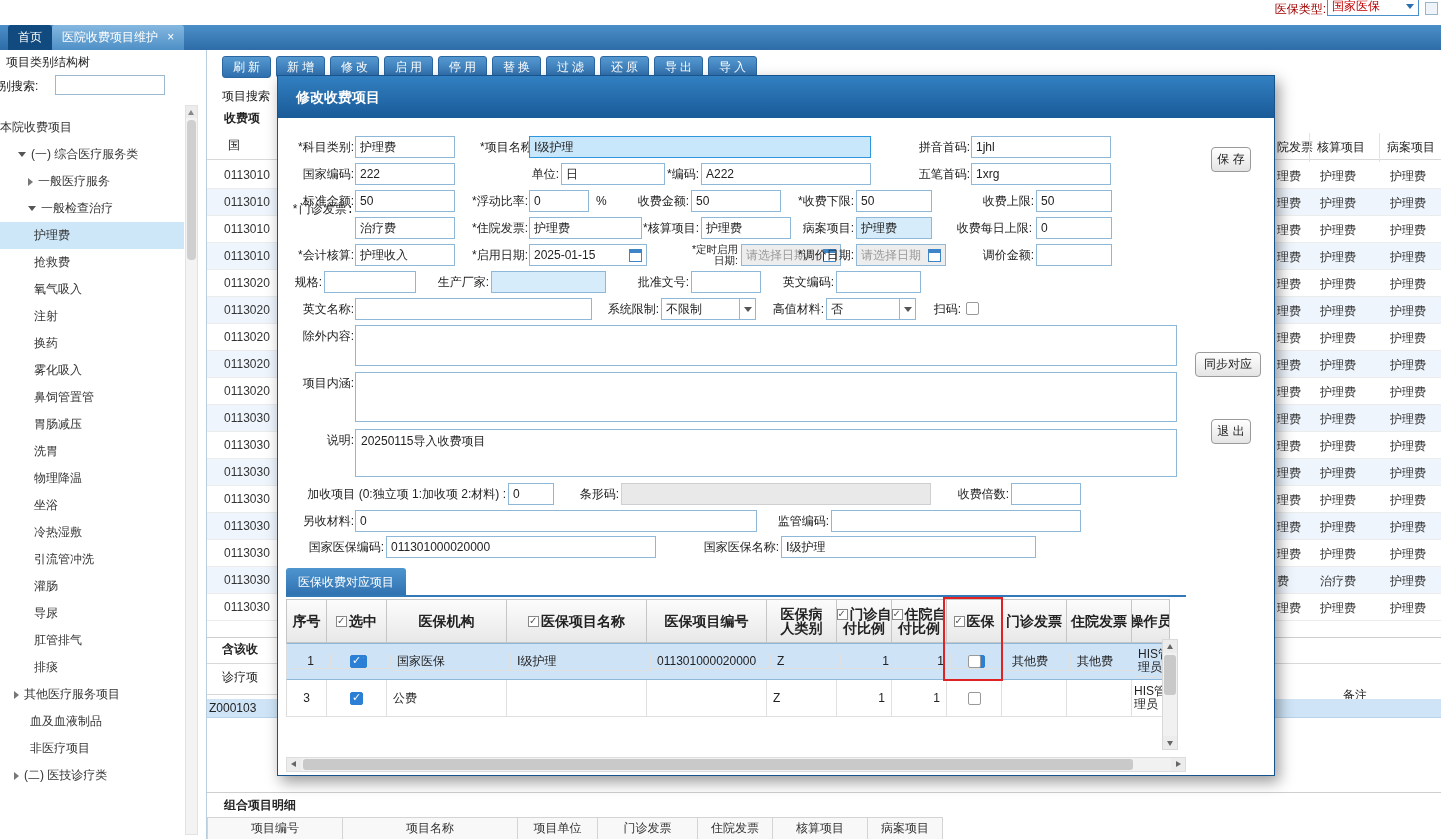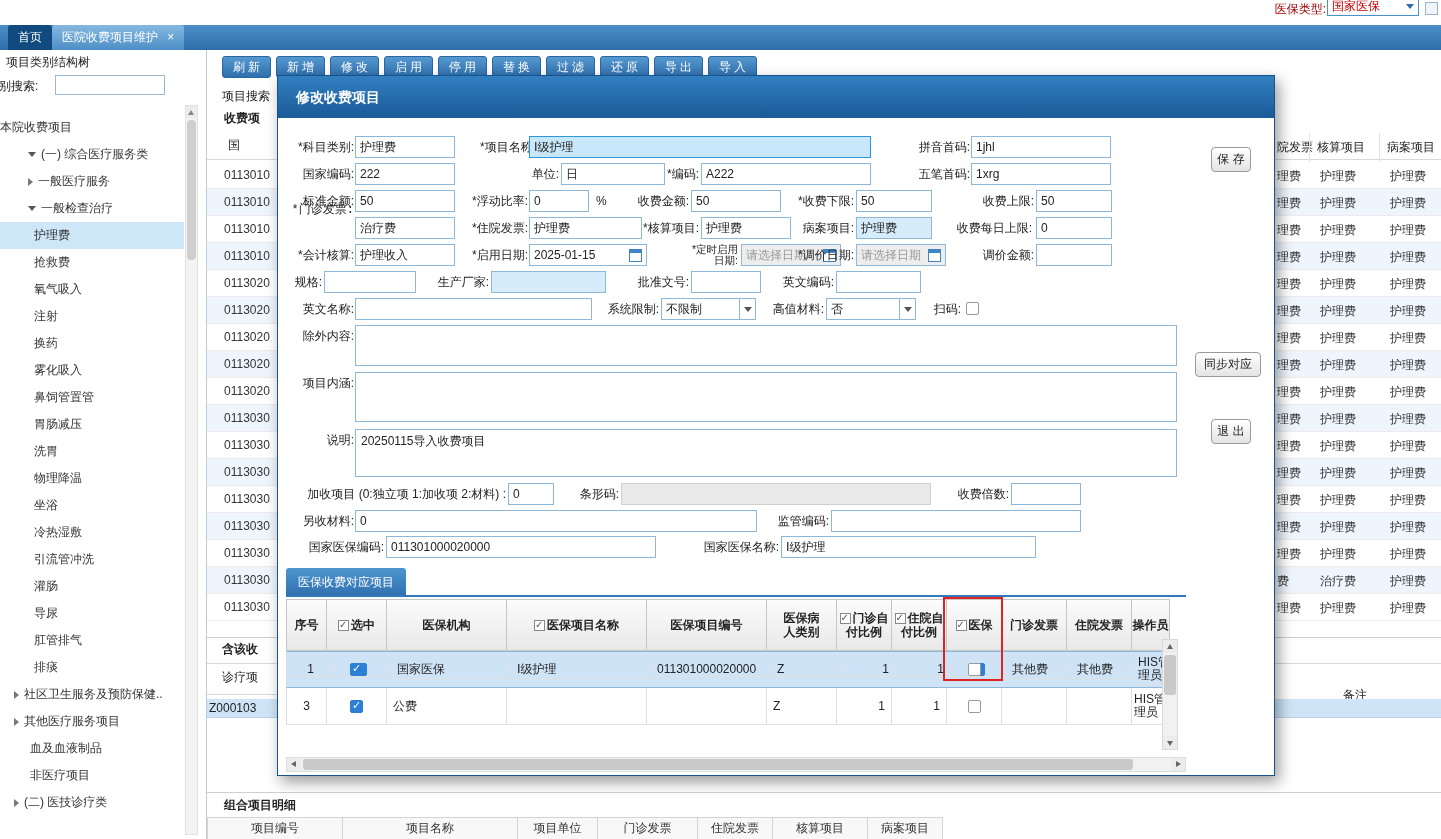--- a/index.html
+++ b/index.html
@@ -80,21 +80,21 @@
 .cbx{display:inline-block;width:13px;height:13px;border:1px solid #999;background:#fff;border-radius:2px;position:relative;}
 .cbx.on{background:#2b7fd4;border-color:#2b7fd4;}
 .cbx.on::after{content:"\2713";position:absolute;left:1px;top:-2px;color:#fff;font-size:11px;font-weight:bold;}
 .mbtn{position:absolute;height:25px;line-height:23px;text-align:center;background:linear-gradient(#ffffff,#e4e4e4);
  border:1px solid #9a9a9a;border-radius:4px;font-size:12px;color:#222;cursor:pointer;}
 .ins-tab{position:absolute;left:8px;top:492px;height:29px;line-height:29px;padding:0 12px;
  background:linear-gradient(#4e95cf,#2e6fae);color:#fff;border-radius:3px 3px 0 0;font-size:12px;}
 .ins-tab-line{position:absolute;left:8px;top:519px;width:900px;height:2px;background:#3379b7;}
 .ins-table{position:absolute;left:8px;top:523px;width:884px;}
 #ins-head{display:flex;border-left:1px solid #c6c6c6;}
-.ith{height:52px;display:flex;flex-direction:column;align-items:center;justify-content:center;font-size:12px;color:#222;
+.ith{height:44px;display:flex;flex-direction:column;align-items:center;justify-content:center;font-size:14px;color:#222;
  font-weight:bold;background:linear-gradient(#fcfcfc,#e8e8e8);border-top:1px solid #c6c6c6;border-right:1px solid #c6c6c6;
  border-bottom:1px solid #c6c6c6;overflow:hidden;}
 .ith-line{display:flex;align-items:center;line-height:14px;white-space:nowrap;}
 .hdr-ic{display:inline-block;width:11px;height:11px;border:1px solid #888;background:#fff;margin-right:2px;position:relative;}
 .hdr-ic::after{content:"\2713";position:absolute;left:0px;top:-3px;font-size:10px;color:#555;}
 .itr{display:flex;height:37px;background:#fff;border-left:1px solid #dcdcdc;}
 .itr.sel{background:#cfe3f7;}
 .itc{display:flex;align-items:center;font-size:12px;color:#222;border-right:1px solid #e0e0e0;
  border-bottom:1px solid #e0e0e0;overflow:hidden;white-space:nowrap;}
 .itc.c{justify-content:center;}
@@ -138,41 +138,40 @@
       <span class="tab-close">×</span>
     </div>
   </div>
 
   <div class="sidebar">
     <div class="sb-title">项目类别结构树</div>
     <span class="sb-search-label">类别搜索:</span>
     <input class="sb-search-input" value="" style="">
     <div id="tree">
         <div class="tree-item" style=""><span>本院收费项目</span></div>
-        <div class="tree-item" style="padding-left: 28px;"><span class="tri down"></span><span>(一) 综合医疗服务类</span></div>
+        <div class="tree-item" style="padding-left: 18px;"><span class="tri down"></span><span>(一) 综合医疗服务类</span></div>
         <div class="tree-item" style="padding-left: 28px;"><span class="tri right"></span><span>一般医疗服务</span></div>
         <div class="tree-item" style="padding-left: 28px;"><span class="tri down"></span><span>一般检查治疗</span></div>
         <div class="tree-item selected" style="padding-left: 34px;"><span>护理费</span></div>
         <div class="tree-item" style="padding-left: 34px;"><span>抢救费</span></div>
         <div class="tree-item" style="padding-left: 34px;"><span>氧气吸入</span></div>
         <div class="tree-item" style="padding-left: 34px;"><span>注射</span></div>
         <div class="tree-item" style="padding-left: 34px;"><span>换药</span></div>
         <div class="tree-item" style="padding-left: 34px;"><span>雾化吸入</span></div>
         <div class="tree-item" style="padding-left: 34px;"><span>鼻饲管置管</span></div>
         <div class="tree-item" style="padding-left: 34px;"><span>胃肠减压</span></div>
         <div class="tree-item" style="padding-left: 34px;"><span>洗胃</span></div>
         <div class="tree-item" style="padding-left: 34px;"><span>物理降温</span></div>
         <div class="tree-item" style="padding-left: 34px;"><span>坐浴</span></div>
         <div class="tree-item" style="padding-left: 34px;"><span>冷热湿敷</span></div>
         <div class="tree-item" style="padding-left: 34px;"><span>引流管冲洗</span></div>
         <div class="tree-item" style="padding-left: 34px;"><span>灌肠</span></div>
         <div class="tree-item" style="padding-left: 34px;"><span>导尿</span></div>
         <div class="tree-item" style="padding-left: 34px;"><span>肛管排气</span></div>
         <div class="tree-item" style="padding-left: 34px;"><span>排痰</span></div>
-        <div class="tree-item" style="padding-left: 14px;"><span class="tri right"></span><span>社区卫生服务及预防保健..</span></div>
         <div class="tree-item" style="padding-left: 14px;"><span class="tri right"></span><span>其他医疗服务项目</span></div>
         <div class="tree-item" style="padding-left: 30px;"><span>血及血液制品</span></div>
         <div class="tree-item" style="padding-left: 30px;"><span>非医疗项目</span></div>
         <div class="tree-item" style="padding-left: 14px;"><span class="tri right"></span><span>(二) 医技诊疗类</span></div>
       </div>
     <div class="sb-scroll">
       <div class="sb-up"></div>
       <div class="sb-thumb"></div>
     </div>
   </div>

